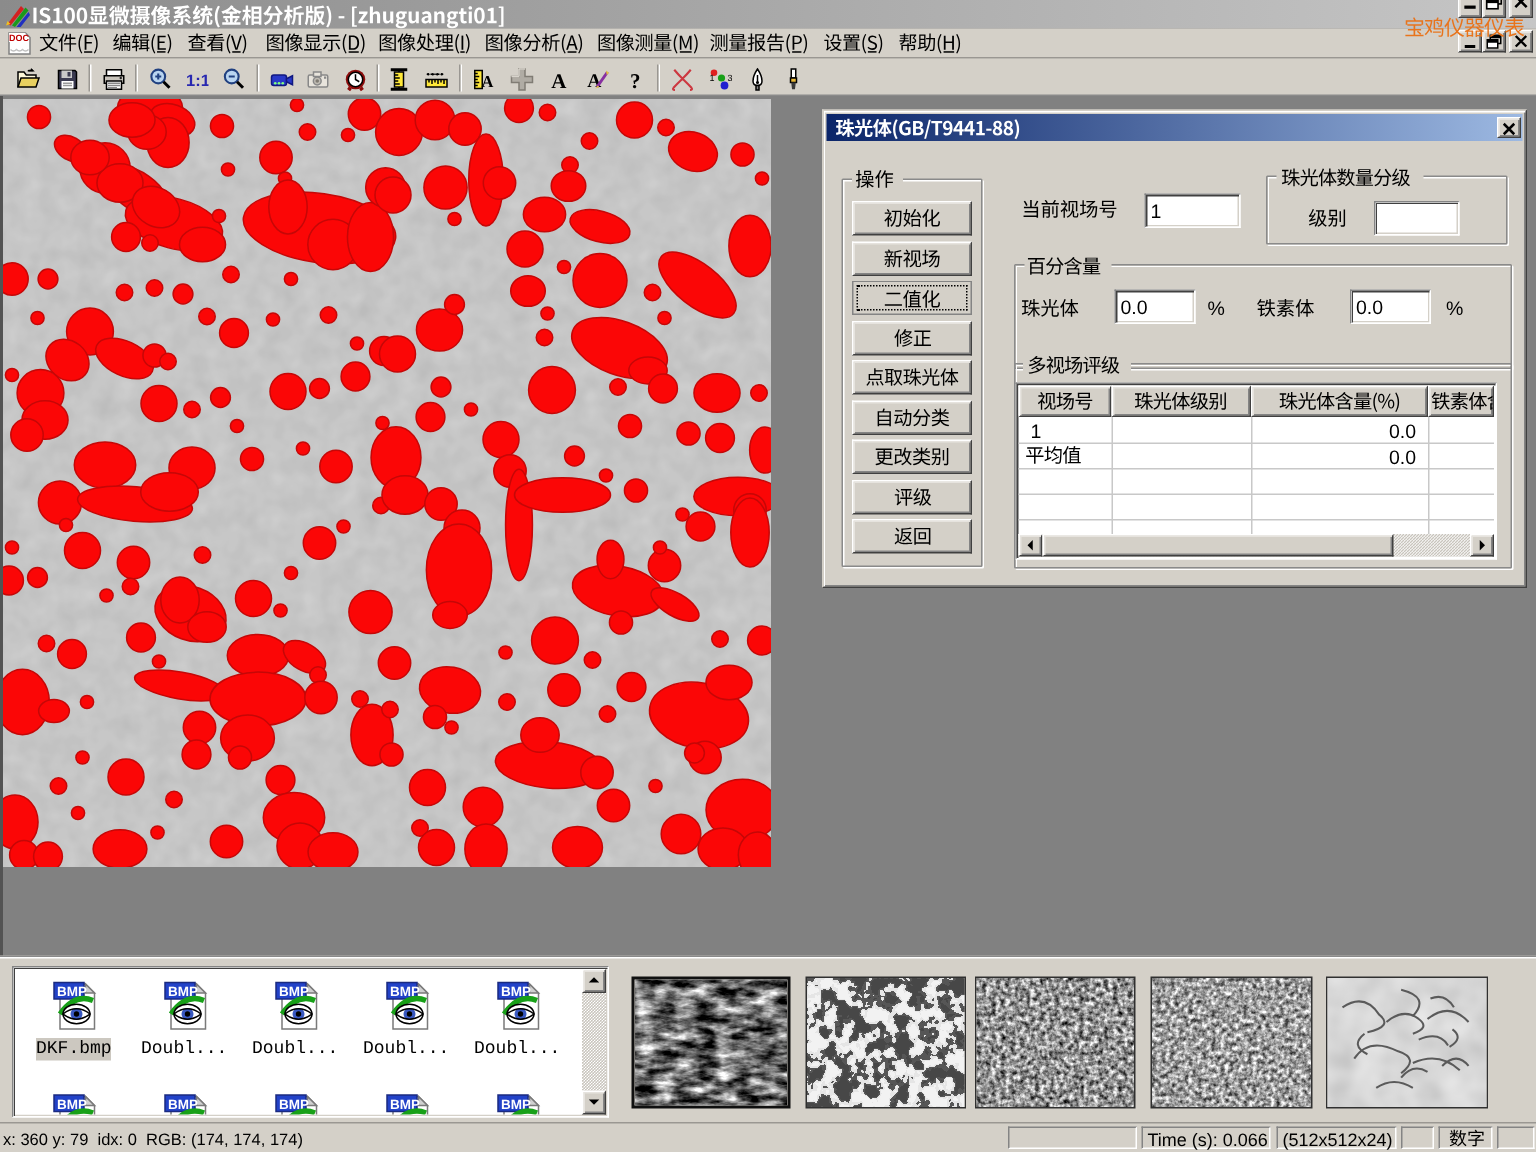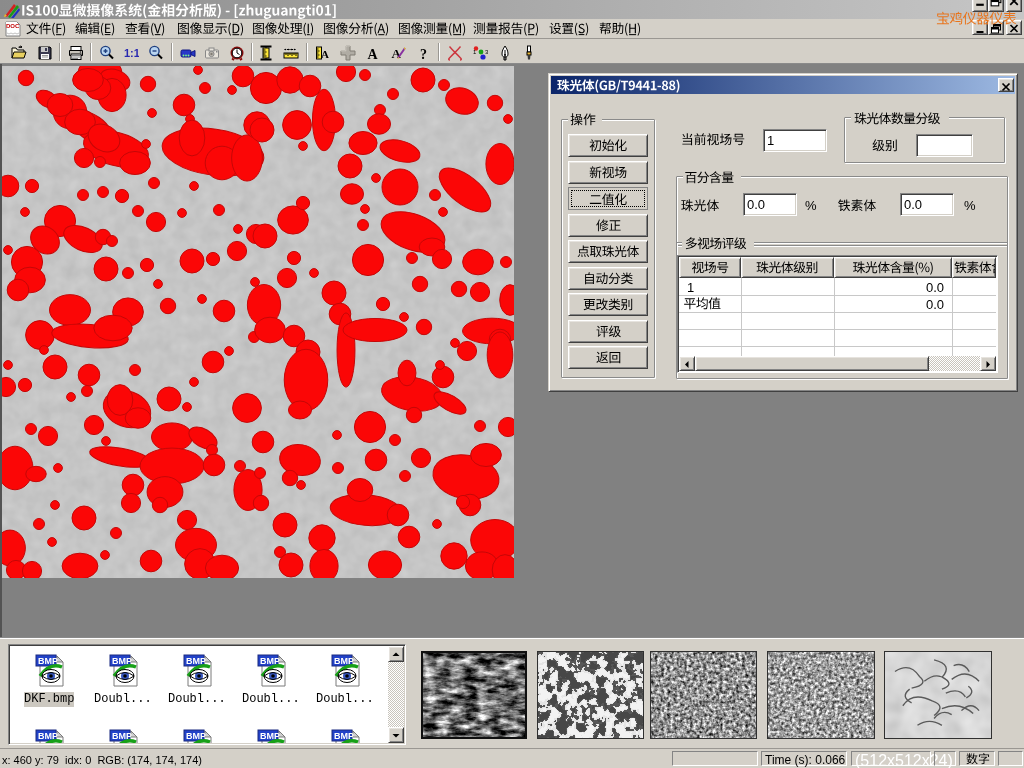--- a/index.html
+++ b/index.html
@@ -1069,26 +1069,26 @@
           </feComponentTransfer>
         </filter>
       </defs>
       <rect width="108" height="88" fill="#999"></rect>
       <rect width="108" height="88" filter="url(#t5)"></rect>
       <g stroke="#5a5a5a" fill="none" stroke-width="1.4">
         <path d="M10 20 q15 -10 25 5 q10 8 -8 12 M50 8 q20 5 8 18 M68 28 q15 -12 28 2 M18 55 q10 -15 30 -5 q15 5 2 15 M58 58 q18 -8 32 5 M33 75 q12 -8 25 0 M40 30 q12 -10 22 -2 q8 6 -4 10 M62 42 q14 -6 20 4 M25 38 q-10 8 2 14 M78 60 q10 -10 18 0 M50 68 q8 -10 18 -4 M70 14 q10 -4 16 6 M85 35 q8 6 -2 12"></path>
       </g>
     </svg>
     <div class="abs" style="left:0px;top:748px;width:1024px;height:20px;background:#d4d0c8;border-top:1px solid #9a9792"></div>
-    <div class="abs" style="left:2px;top:753px;font-size:11px;color:#000;white-space:pre;line-height:14px;">x: 460 y: 79  idx: 0  RGB: (174, 174, 174)</div>
+    <div class="abs" style="left:2px;top:753px;font-size:11px;color:#000;white-space:pre;line-height:14px;">x: 360 y: 79  idx: 0  RGB: (174, 174, 174)</div>
     <div class="abs" style="left:672px;top:751px;width:86px;height:15px;border:1px solid;border-color:#848484 #fff #fff #848484;"></div>
     <div class="abs" style="left:761px;top:751px;width:86px;height:15px;border:1px solid;border-color:#848484 #fff #fff #848484;"></div>
     <div class="abs" style="left:765px;top:753px;font-size:12px;color:#000;white-space:pre;line-height:15px;">Time (s): 0.066</div>
     <div class="abs" style="left:851px;top:751px;width:80px;height:15px;border:1px solid;border-color:#848484 #fff #fff #848484;"></div>
-    <div class="abs" style="left:855px;top:753px;font-size:16px;color:#ffffff;white-space:pre;line-height:15px;">(512x512x24)</div>
+    <div class="abs" style="left:855px;top:753px;font-size:12px;color:#000000;white-space:pre;line-height:15px;">(512x512x24)</div>
     <div class="abs" style="left:934px;top:751px;width:22px;height:15px;border:1px solid;border-color:#848484 #fff #fff #848484;"></div>
     <div class="abs" style="left:959px;top:751px;width:36px;height:15px;border:1px solid;border-color:#848484 #fff #fff #848484;"></div>
     <svg class="abs" style="left:966px;top:751px;overflow:visible" width="24" height="17" viewBox="0 -12.4 24.4 17.1" fill="#000">
       <use href="#g103" transform="translate(0.0 0) scale(0.122)"></use>
       <use href="#g112" transform="translate(12.2 0) scale(0.122)"></use>
     </svg>
     <div class="abs" style="left:998px;top:751px;width:25px;height:15px;border:1px solid;border-color:#848484 #fff #fff #848484;"></div>
     <div class="abs face raised" style="left:972px;top:20px;width:16px;height:15px"><svg width="14" height="13" viewBox="0 0 13 13">
         <rect x="3" y="9" width="7" height="2" fill="#000"></rect>
       </svg></div>

